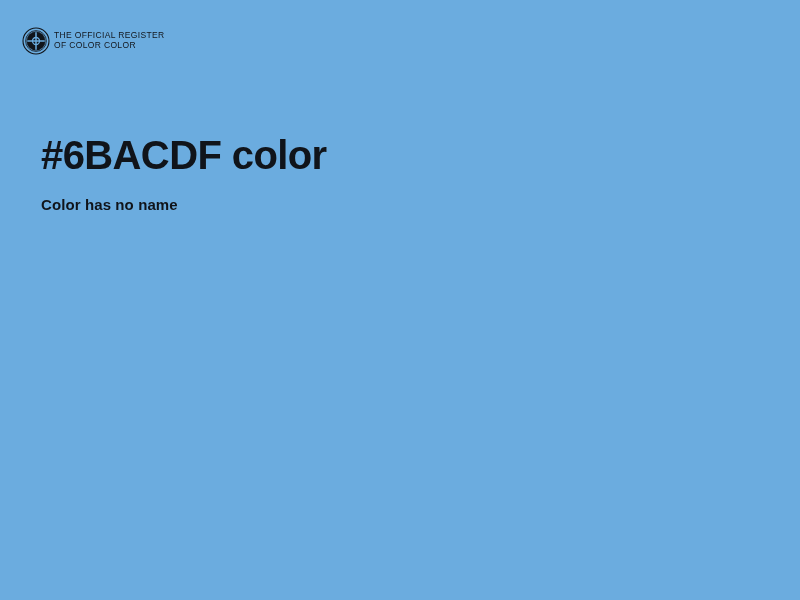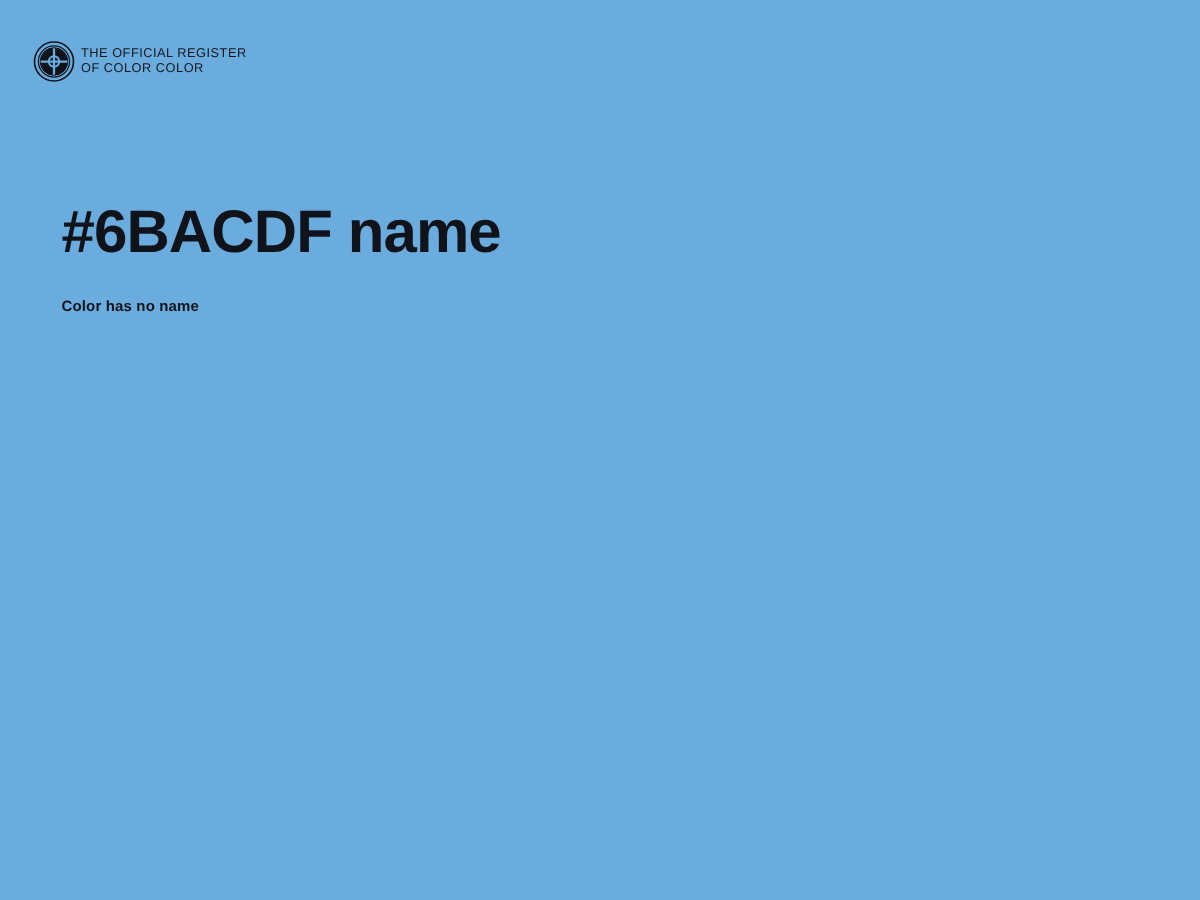--- a/index.html
+++ b/index.html
@@ -60,21 +60,21 @@
     font-weight: 700;
     letter-spacing: -0.6px;
     color: #10141a;
     white-space: nowrap;
   }
   .subtitle {
     position: absolute;
     left: 41px;
     top: 199px;
     margin: 0;
-    font-size: 10px;
+    font-size: 15px;
     line-height: 12px;
     font-weight: 700;
     letter-spacing: 0.1px;
     color: #10141a;
     white-space: nowrap;
   }
 </style>
 </head>
 <body style="background: rgb(107, 172, 223);">
 
@@ -89,16 +89,16 @@
       <path d="M4.8 14 L23.2 14" stroke="#6BACDF" stroke-width="1.5"></path>
       <circle cx="14" cy="14" r="3.5" fill="none" stroke="#6BACDF" stroke-width="1.3"></circle>
       <circle cx="14" cy="14" r="9.2" fill="none" stroke="#10141a" stroke-width="0.6"></circle>
     </svg>
     <span class="brand-text">
       <span class="brand-line">THE OFFICIAL REGISTER</span>
       <span class="brand-line">OF COLOR COLOR</span>
     </span>
   </div>
 
-  <h1 class="title">#6BACDF name</h1>
+  <h1 class="title">#6BACDF color</h1>
   <p class="subtitle">Color has no name</p>
 
 </div>
 
 </body></html>

